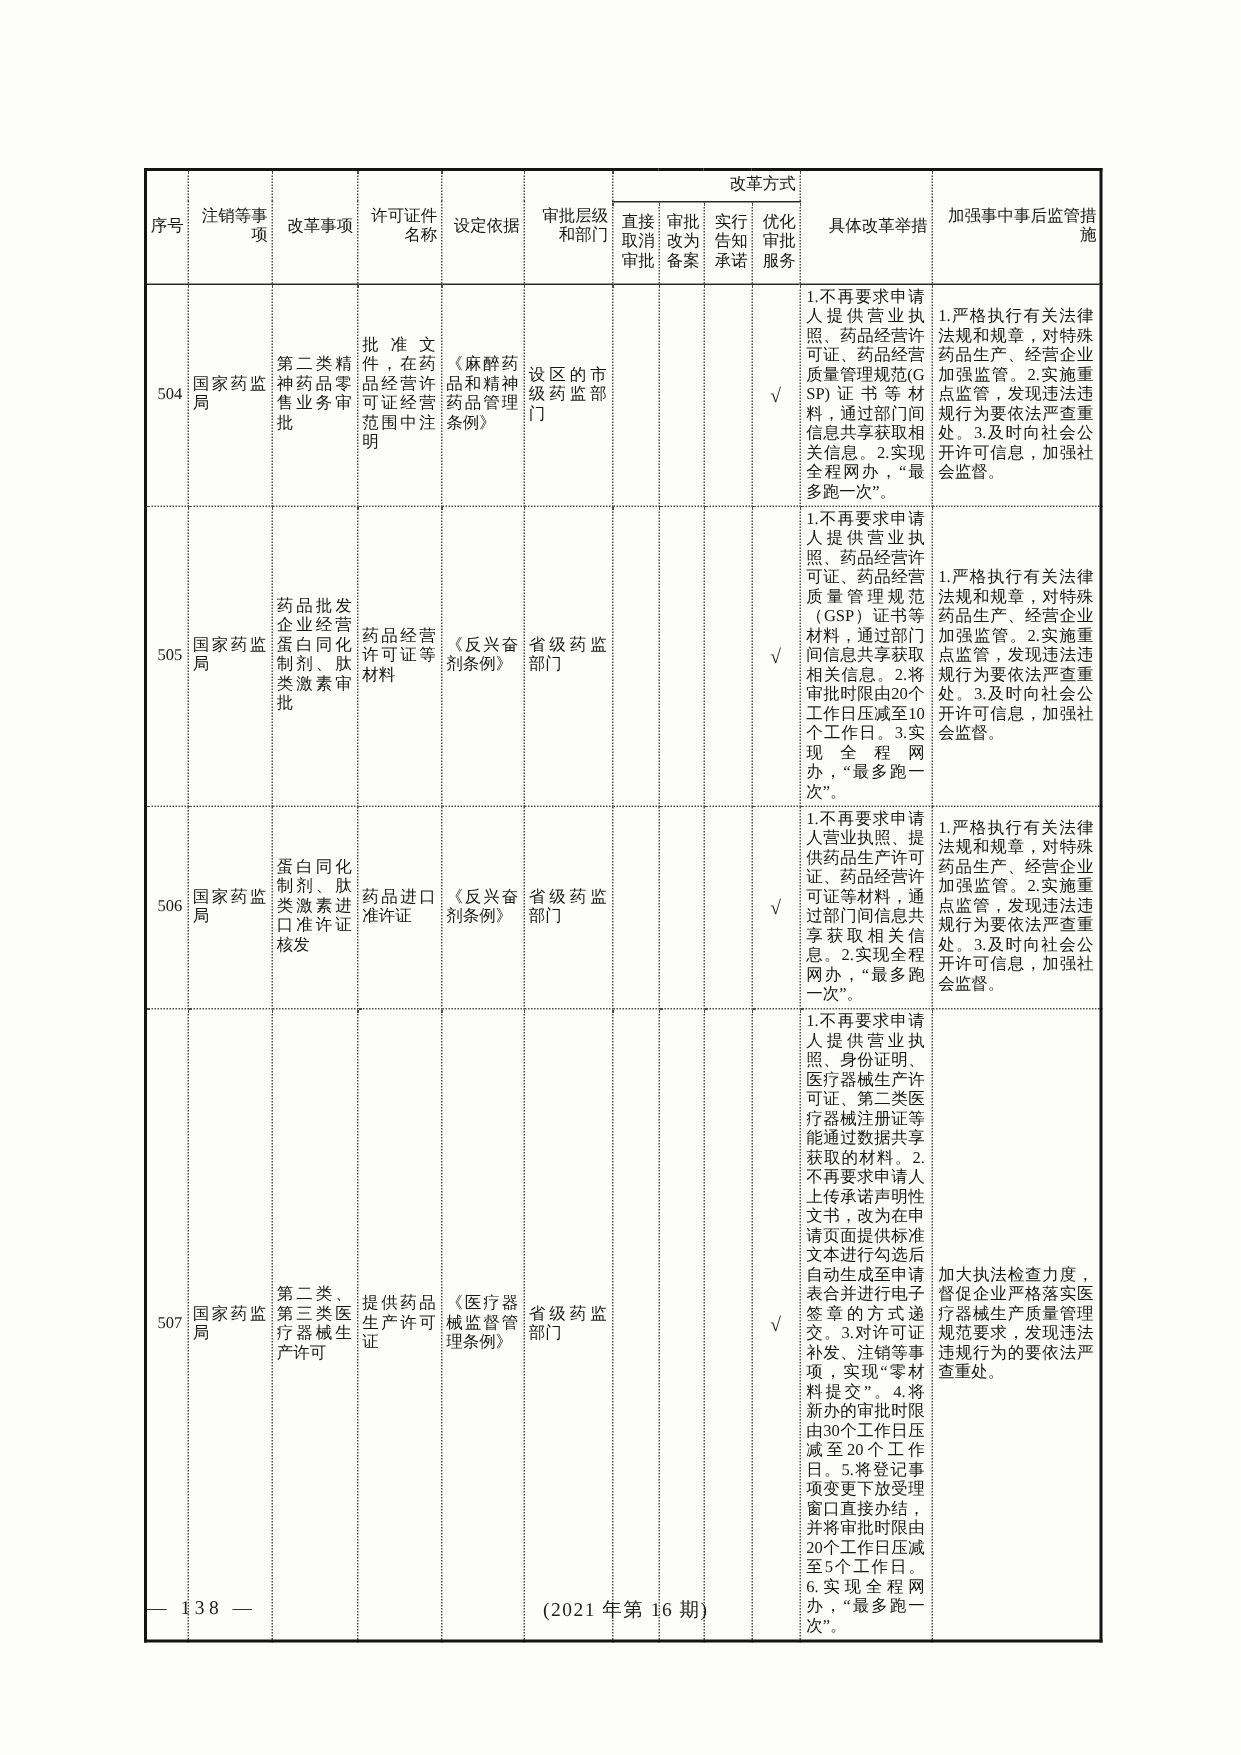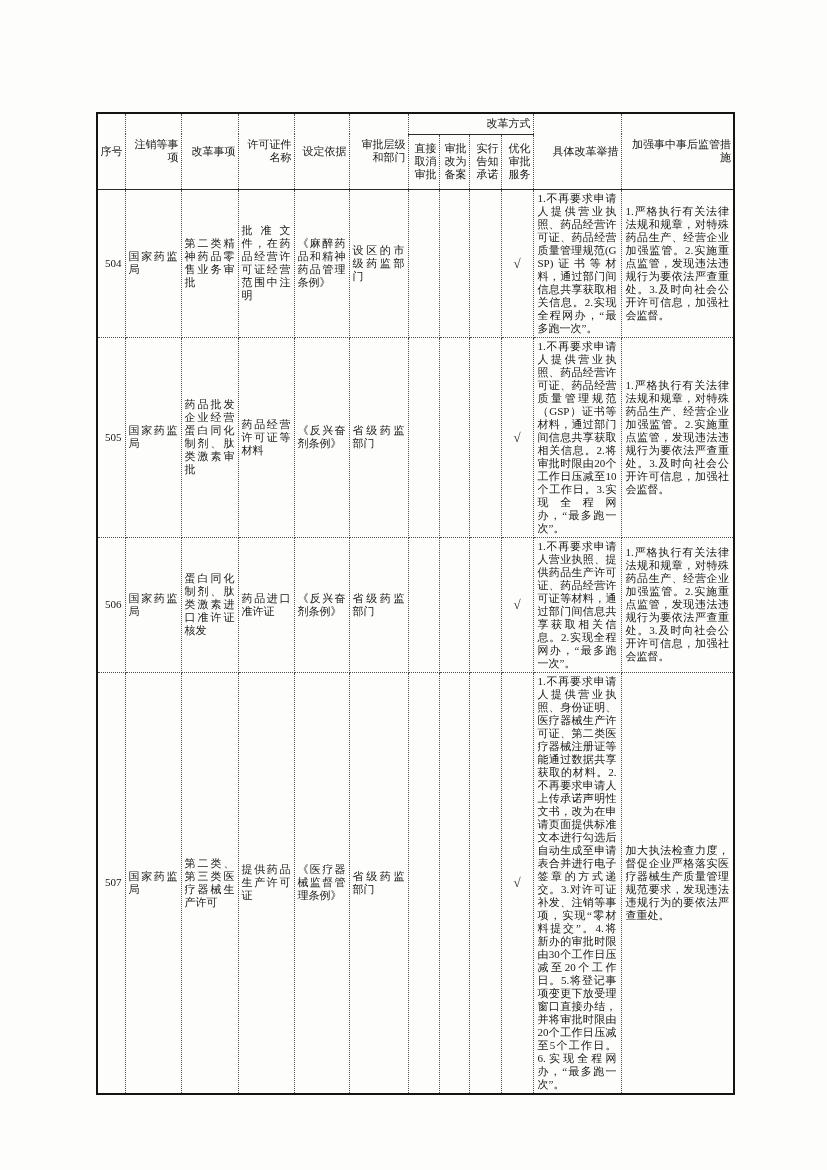--- a/index.html
+++ b/index.html
@@ -163,14 +163,18 @@
         <td class="c-check"></td>
         <td class="c-check"></td>
         <td class="c-check">√</td>
         <td class="c-just c-measures">1.不再要求申请人提供营业执照、身份证明、医疗器械生产许可证、第二类医疗器械注册证等能通过数据共享获取的材料。2.不再要求申请人上传承诺声明性文书，改为在申请页面提供标准文本进行勾选后自动生成至申请表合并进行电子签章的方式递交。3.对许可证补发、注销等事项，实现“零材料提交”。4.将新办的审批时限由30个工作日压减至20个工作日。5.将登记事项变更下放受理窗口直接办结，并将审批时限由20个工作日压减至5个工作日。6.实现全程网办，“最多跑一次”。</td>
         <td class="c-just c-measures">加大执法检查力度，督促企业严格落实医疗器械生产质量管理规范要求，发现违法违规行为的要依法严查重处。</td>
       </tr>
 
     </tbody>
   </table>
 
+  <div class="footer">
+    <span class="pageno">— 138 —</span>
+    <span class="issue">(2021 年第 16 期)</span>
+  </div>
 
 </div>
 
 </body></html>

